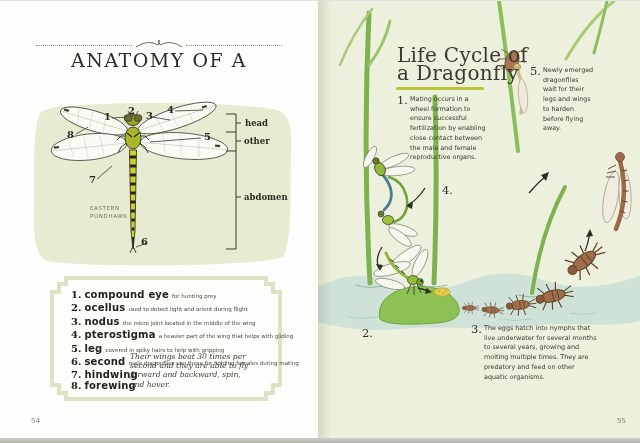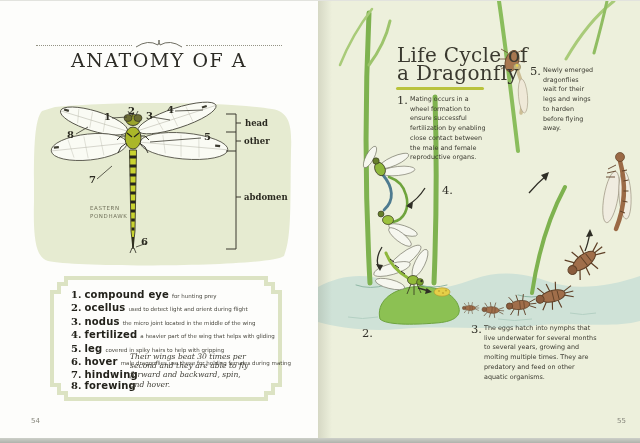--- a/index.html
+++ b/index.html
@@ -168,27 +168,27 @@
       <div class="arow">
         <span class="num">1.</span><span class="term">compound eye</span><span class="desc">for hunting prey</span>
       </div>
       <div class="arow">
         <span class="num">2.</span><span class="term">ocellus</span><span class="desc">used to detect light and orient during flight</span>
       </div>
       <div class="arow">
         <span class="num">3.</span><span class="term">nodus</span><span class="desc">the micro joint located in the middle of the wing</span>
       </div>
       <div class="arow">
-        <span class="num">4.</span><span class="term">fertilized</span><span class="desc">a heavier part of the wing that helps with gliding</span>
+        <span class="num">4.</span><span class="term">pterostigma</span><span class="desc">a heavier part of the wing that helps with gliding</span>
       </div>
       <div class="arow">
         <span class="num">5.</span><span class="term">leg</span><span class="desc">covered in spiky hairs to help with gripping</span>
       </div>
       <div class="arow">
-        <span class="num">6.</span><span class="term">hover</span><span class="desc">male dragonflies use these for holding females during mating</span>
+        <span class="num">6.</span><span class="term">second</span><span class="desc">male dragonflies use these for holding females during mating</span>
       </div>
       <div class="arow tight">
         <span class="num">7.</span><span class="term">hindwing</span>
       </div>
       <div class="arow tight">
         <span class="num">8.</span><span class="term">forewing</span>
       </div>
     </div>
 
     <div class="wing-note">Their wings beat 30 times per

